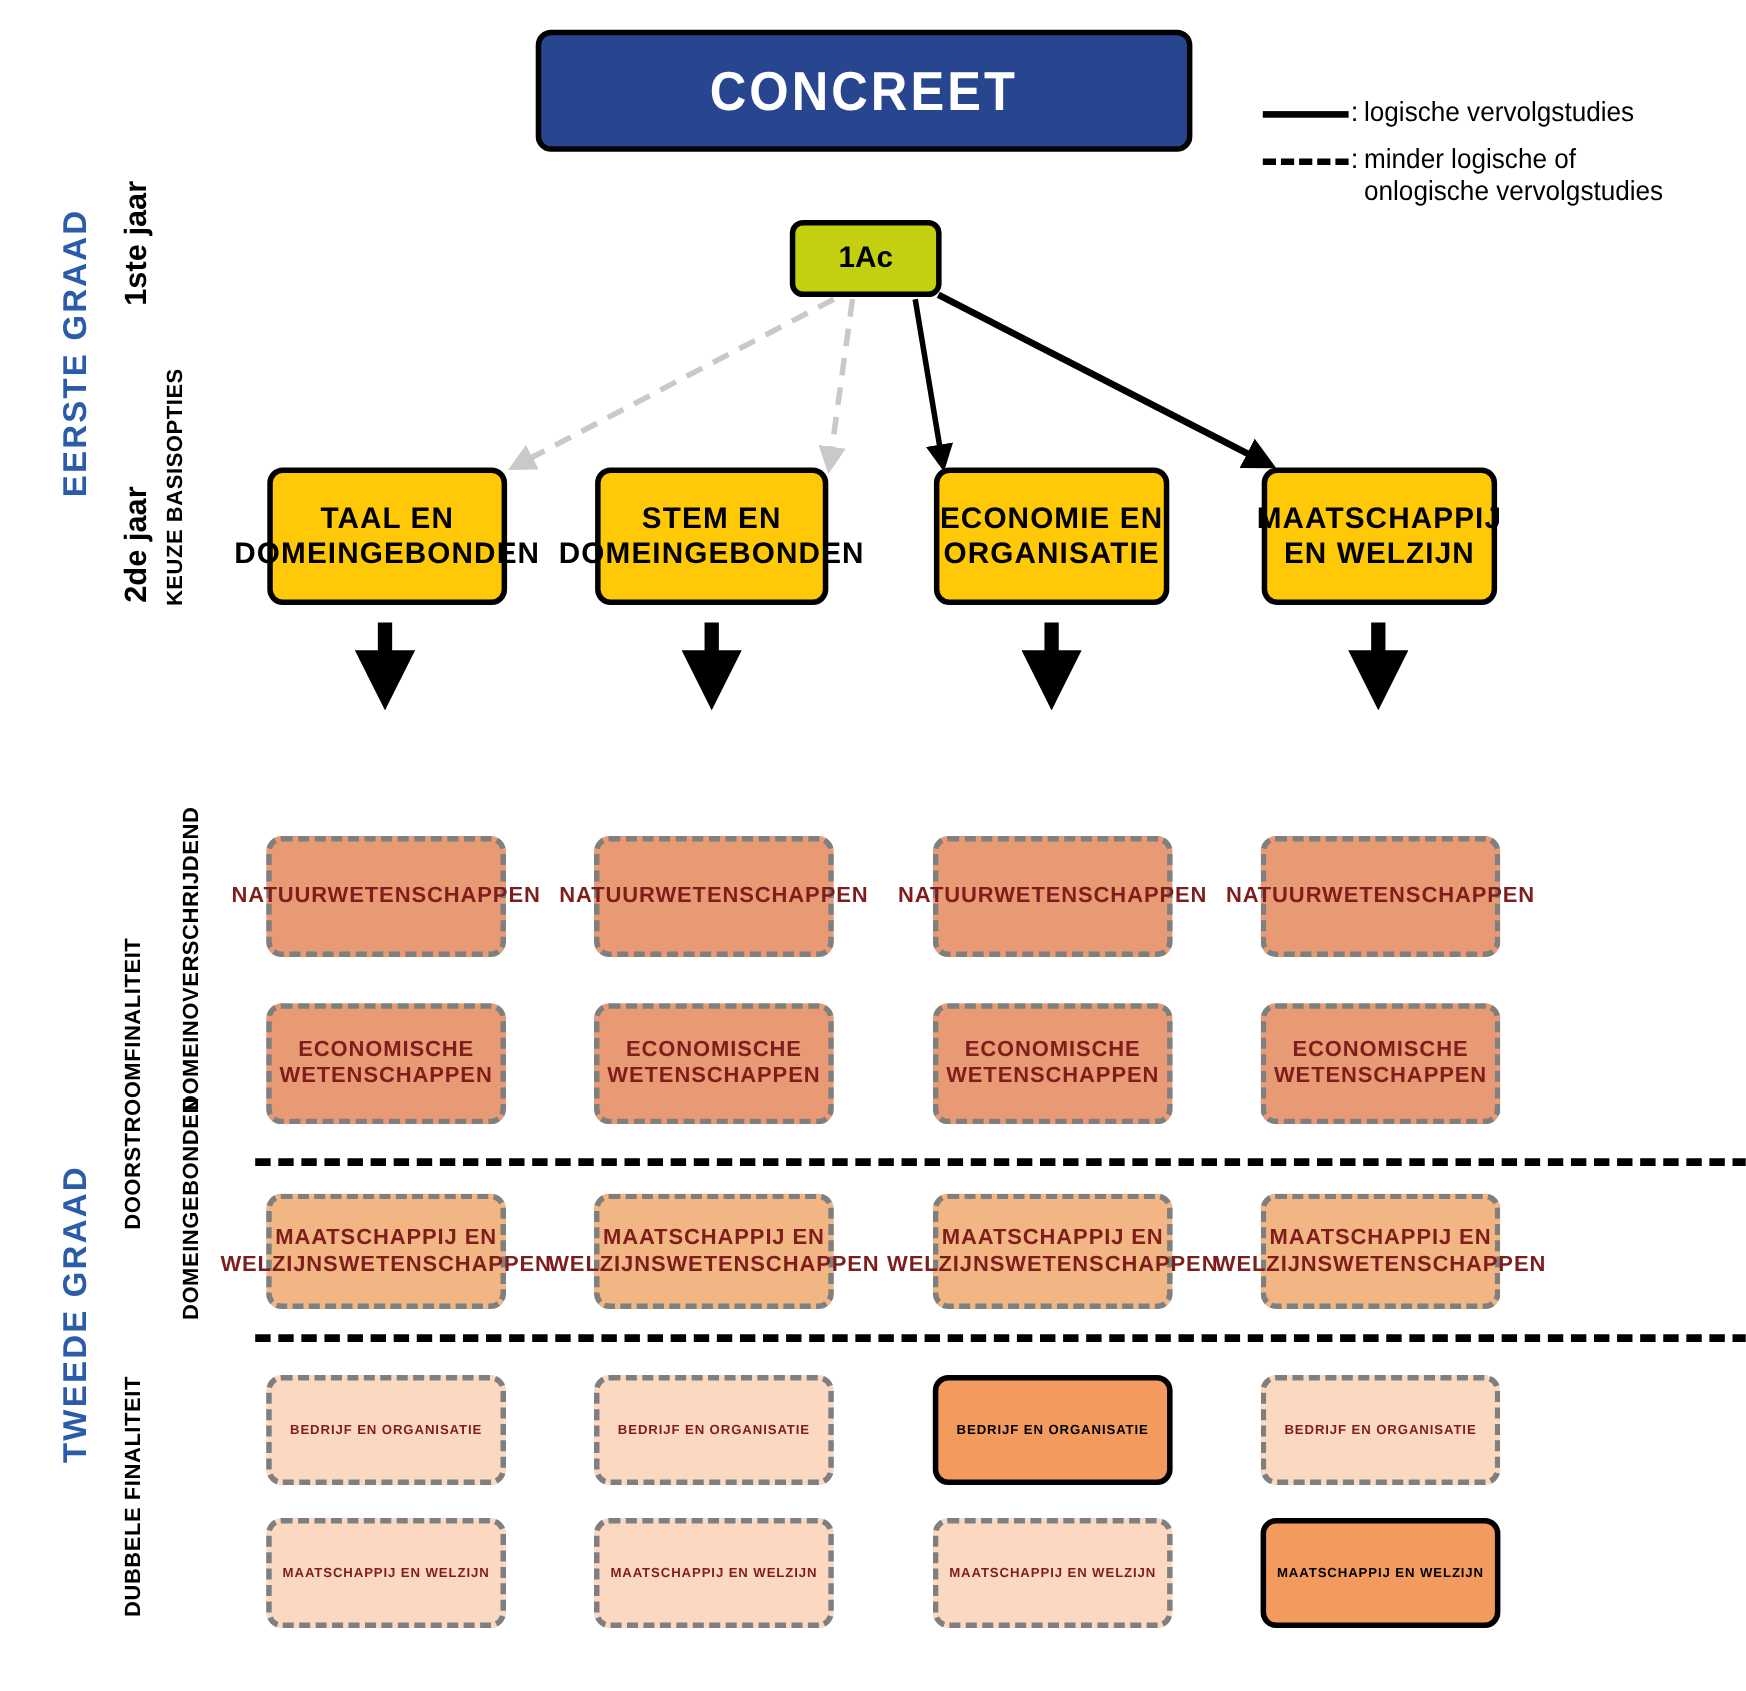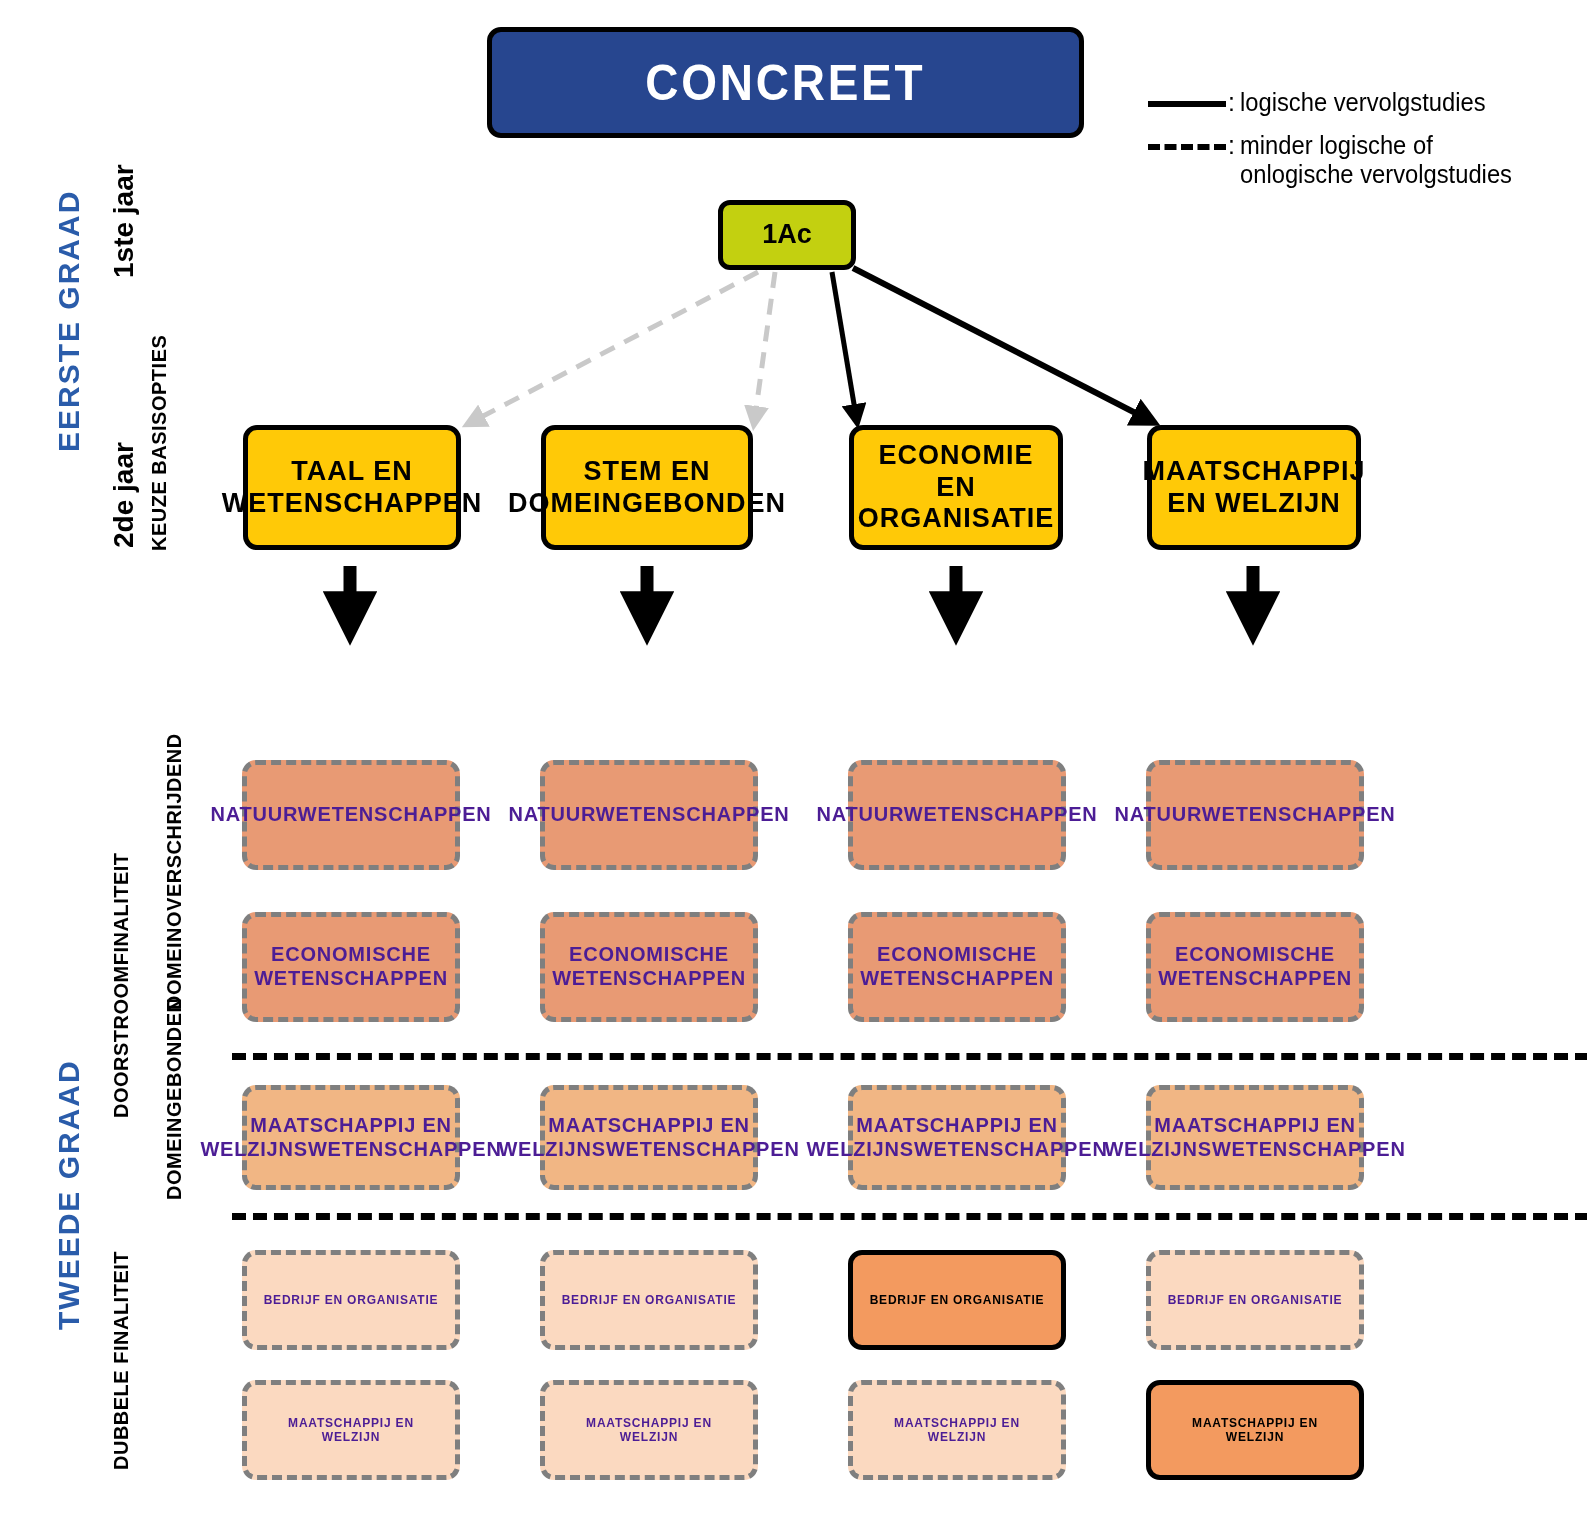--- a/index.html
+++ b/index.html
@@ -63,37 +63,37 @@
 
   
   .node {
     position: absolute;
     display: flex; align-items: center; justify-content: center;
     text-align: center;
     border-radius: 14px;
     font-family: "Liberation Sans Narrow", "Liberation Sans", sans-serif;
     font-weight: bold;
     line-height: 1.18;
-    padding: 4px 16px;
+    padding: 4px 0;
   }
   .node-green {
     background: #c3d010;
     border: 5px solid #000;
     font-size: 27px; color: #000;
     border-radius: 12px;
   }
   .node-yellow {
     background: #ffc907;
     border: 5px solid #000;
     font-size: 27px; color: #000;
     letter-spacing: 1px;
   }
   .node-dashed {
     border: 5px dashed #7f7f7f;
-    color: #4c1d95;
+    color: #7f1d1d;
     letter-spacing: 0.8px;
   }
   .node-solid-hl {
     border: 5px solid #000;
     color: #000;
     letter-spacing: 0.8px;
   }
   .sz1 { font-size: 20px; }
   .sz2 { font-size: 12px; }
 
@@ -157,21 +157,21 @@
     <line x1="832" y1="272" x2="857" y2="422" stroke="#000" stroke-width="5" marker-end="url(#ah-black)"></line>
     <line x1="853" y1="268" x2="1153" y2="422" stroke="#000" stroke-width="6" marker-end="url(#ah-black)"></line>
   </svg>
 
   <div class="node node-green" style="left:718px; top:200px; width:138px; height:70px;">
     <span>1Ac</span>
   </div>
 
   <div class="node node-yellow" style="left:243px; top:425px; width:218px; height:125px; white-space:pre-line;">
     <span>TAAL EN
-WETENSCHAPPEN</span>
+DOMEINGEBONDEN</span>
   </div>
   <div class="node node-yellow" style="left:541px; top:425px; width:212px; height:125px; white-space:pre-line;">
     <span>STEM EN
 DOMEINGEBONDEN</span>
   </div>
   <div class="node node-yellow" style="left:1147px; top:425px; width:214px; height:125px; white-space:pre-line;">
     <span>MAATSCHAPPIJ
 EN WELZIJN</span>
   </div>
   <div class="node node-yellow" style="left:849px; top:425px; width:214px; height:125px; white-space:pre-line;">

